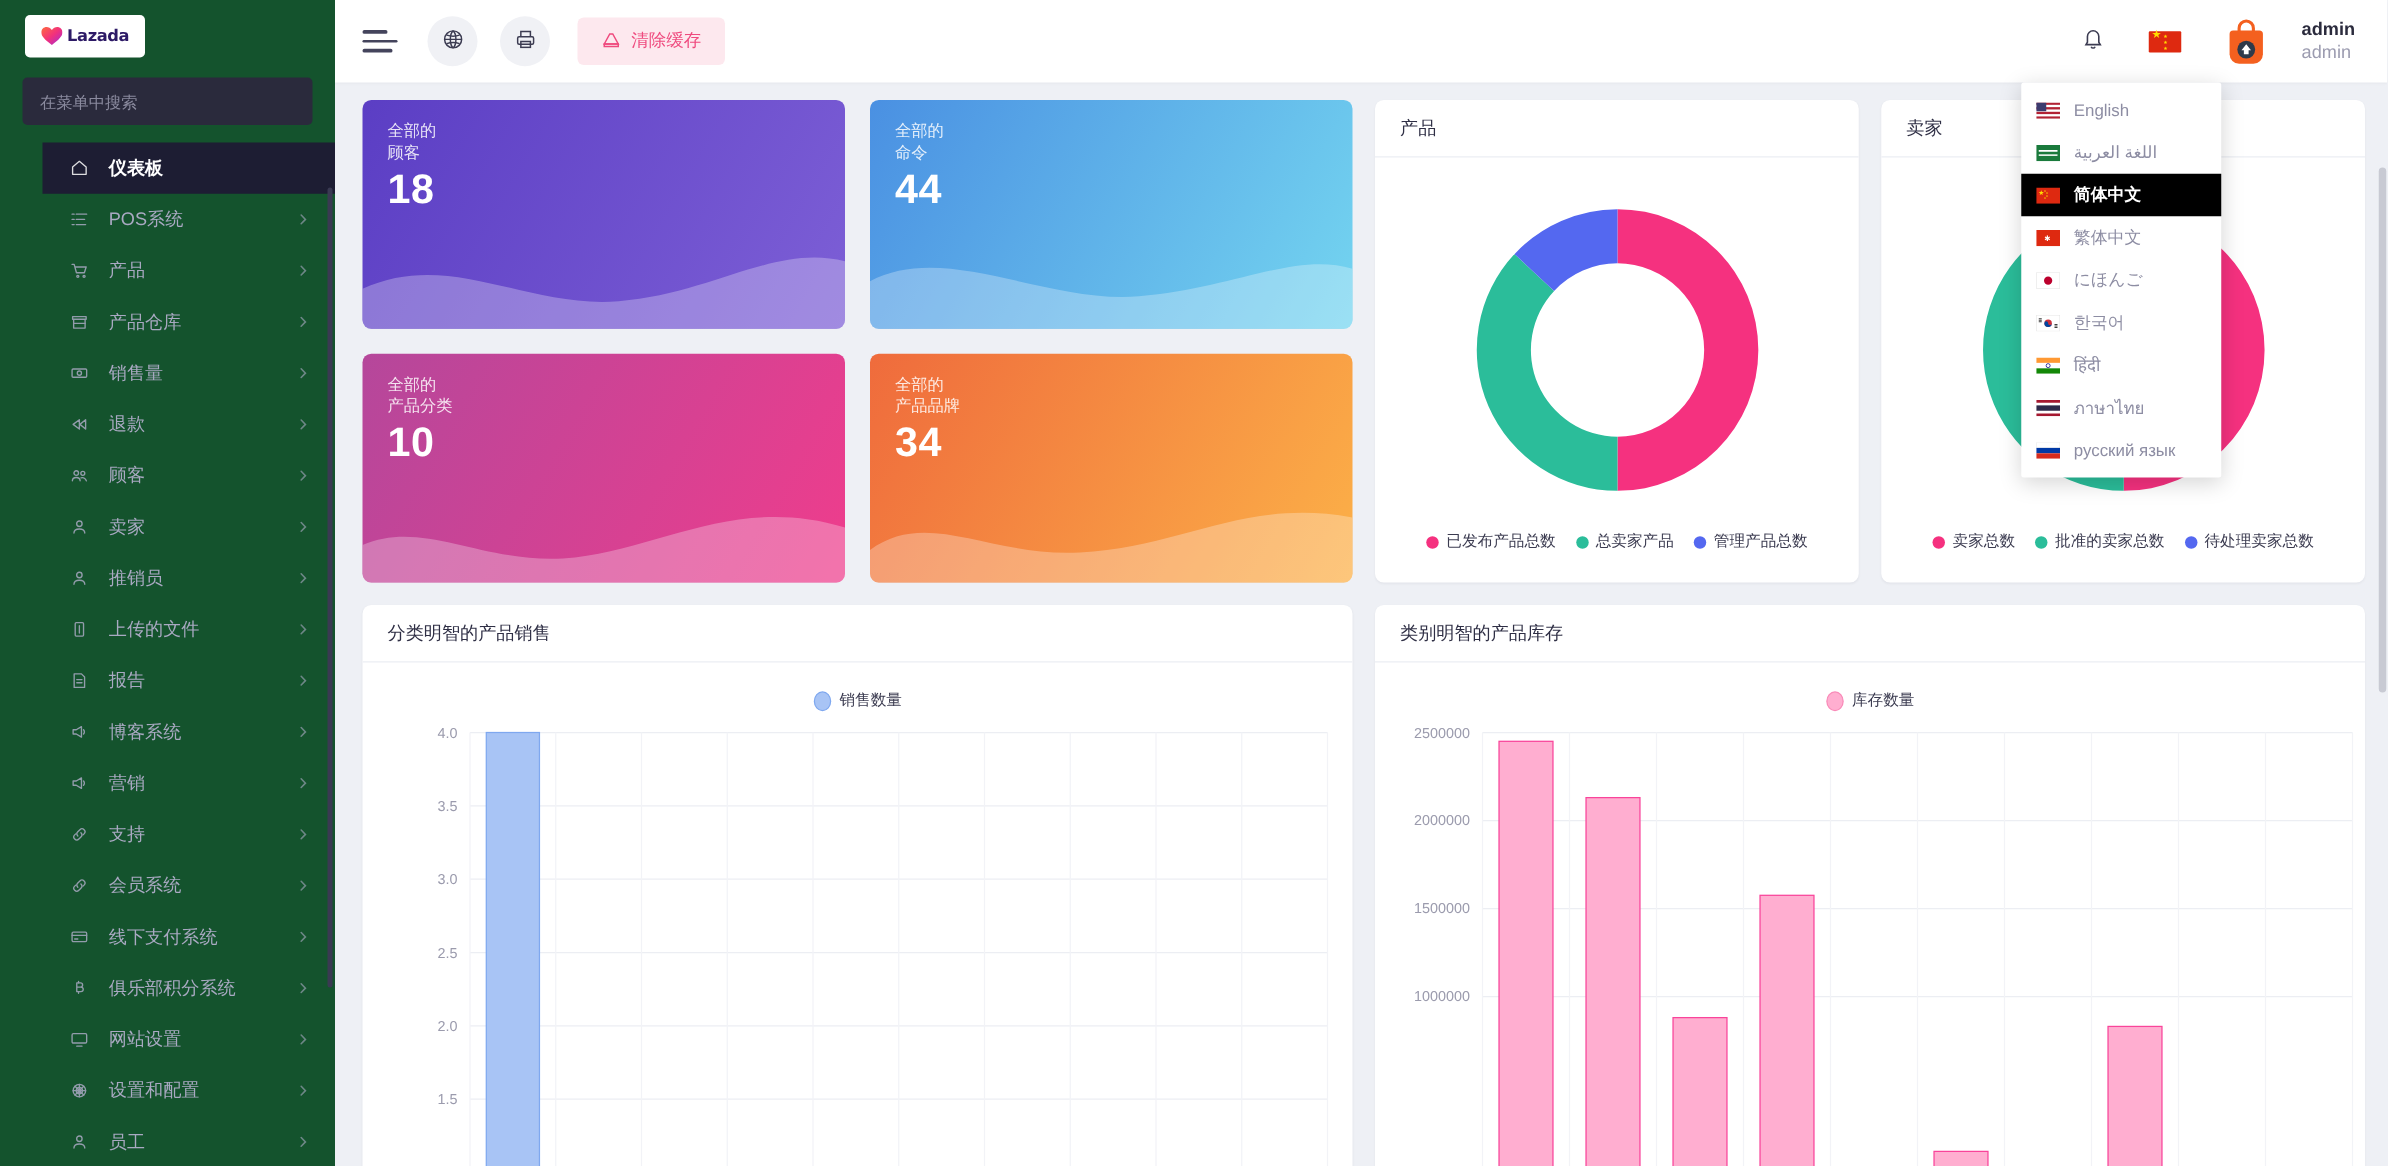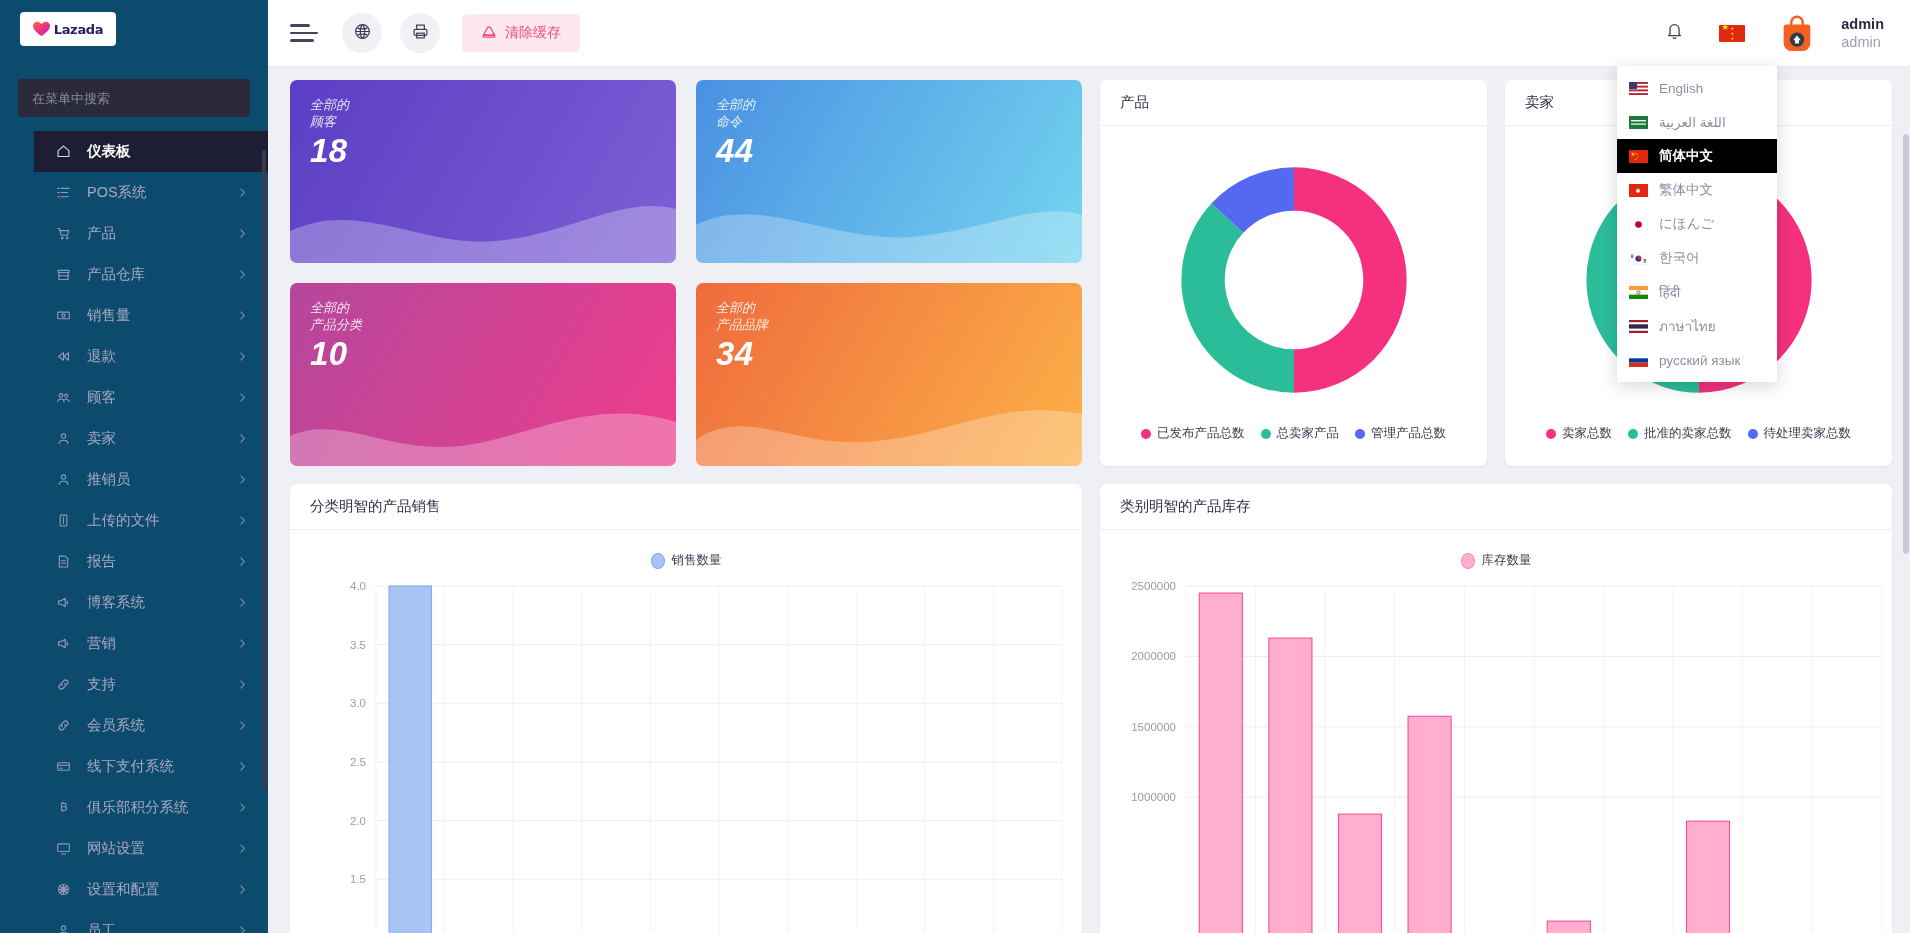--- a/index.html
+++ b/index.html
@@ -7,21 +7,21 @@
     width: 1910px; height: 933px;
     font-family: "Liberation Sans", "DejaVu Sans", sans-serif;
     overflow: hidden;
     background: #eef0f5;
   }
   .app { display: flex; width: 1910px; height: 933px; position: relative; }
 
   
   .sidebar {
     width: 268px; flex: 0 0 268px; height: 933px;
-    background: #0c4a6e;
+    background: #14532d;
     position: relative;
     overflow: hidden;
   }
   .logo-wrap {
     padding: 12px 20px 16px 20px;
   }
   .logo-box {
     background: #ffffff;
     border-radius: 4px;
     width: 96px; height: 34px;
@@ -36,21 +36,20 @@
   }
   .search-wrap { padding: 0 18px 10px 18px; }
   .search-input {
     width: 100%; height: 38px;
     background: #2a2a3c;
     border: none; border-radius: 4px;
     color: #c9c9d6; font-size: 13px;
     padding: 0 14px;
     outline: none;
     font-family: "Liberation Sans", sans-serif;
-    margin-top: 17px;
   }
   .search-input::placeholder { color: #8a8a9e; }
   .nav { padding-top: 4px; padding-left: 34px; }
   .nav-item {
     display: flex; align-items: center;
     height: 41px;
     padding: 0 20px 0 22px;
     color: #a9a9c2;
     font-size: 14.5px;
     cursor: pointer;
@@ -147,21 +146,21 @@
   }
   .lang-item.sel { background: #000000; color: #ffffff; font-weight: bold; }
   .lang-flag {
     width: 19px; height: 13px; margin-right: 11px; flex: 0 0 19px;
     border-radius: 1px; display: block;
   }
 
   
   .content { padding: 14px 18px 0 22px; height: 867px; overflow: hidden; position: relative; }
   .row1 { display: flex; gap: 18px; }
-  .stats { flex: 0 0 792px; display: flex; flex-wrap: wrap; gap: 20px; font-style: italic; }
+  .stats { flex: 0 0 792px; display: flex; flex-wrap: wrap; gap: 20px; }
   .stat-card {
     width: 386px; height: 183px;
     border-radius: 7px;
     position: relative; overflow: hidden;
     padding: 16px 20px;
     color: #ffffff;
   }
   .stat-card .lbl { font-size: 13px; opacity: 0.85; line-height: 1.32; position: relative; z-index: 2; }
   .stat-card .num { font-size: 33px; font-weight: bold; margin-top: 2px; position: relative; z-index: 2; letter-spacing: 0.5px; }
   .wave { position: absolute; left: 0; bottom: 0; width: 100%; height: 78px; z-index: 1; }

